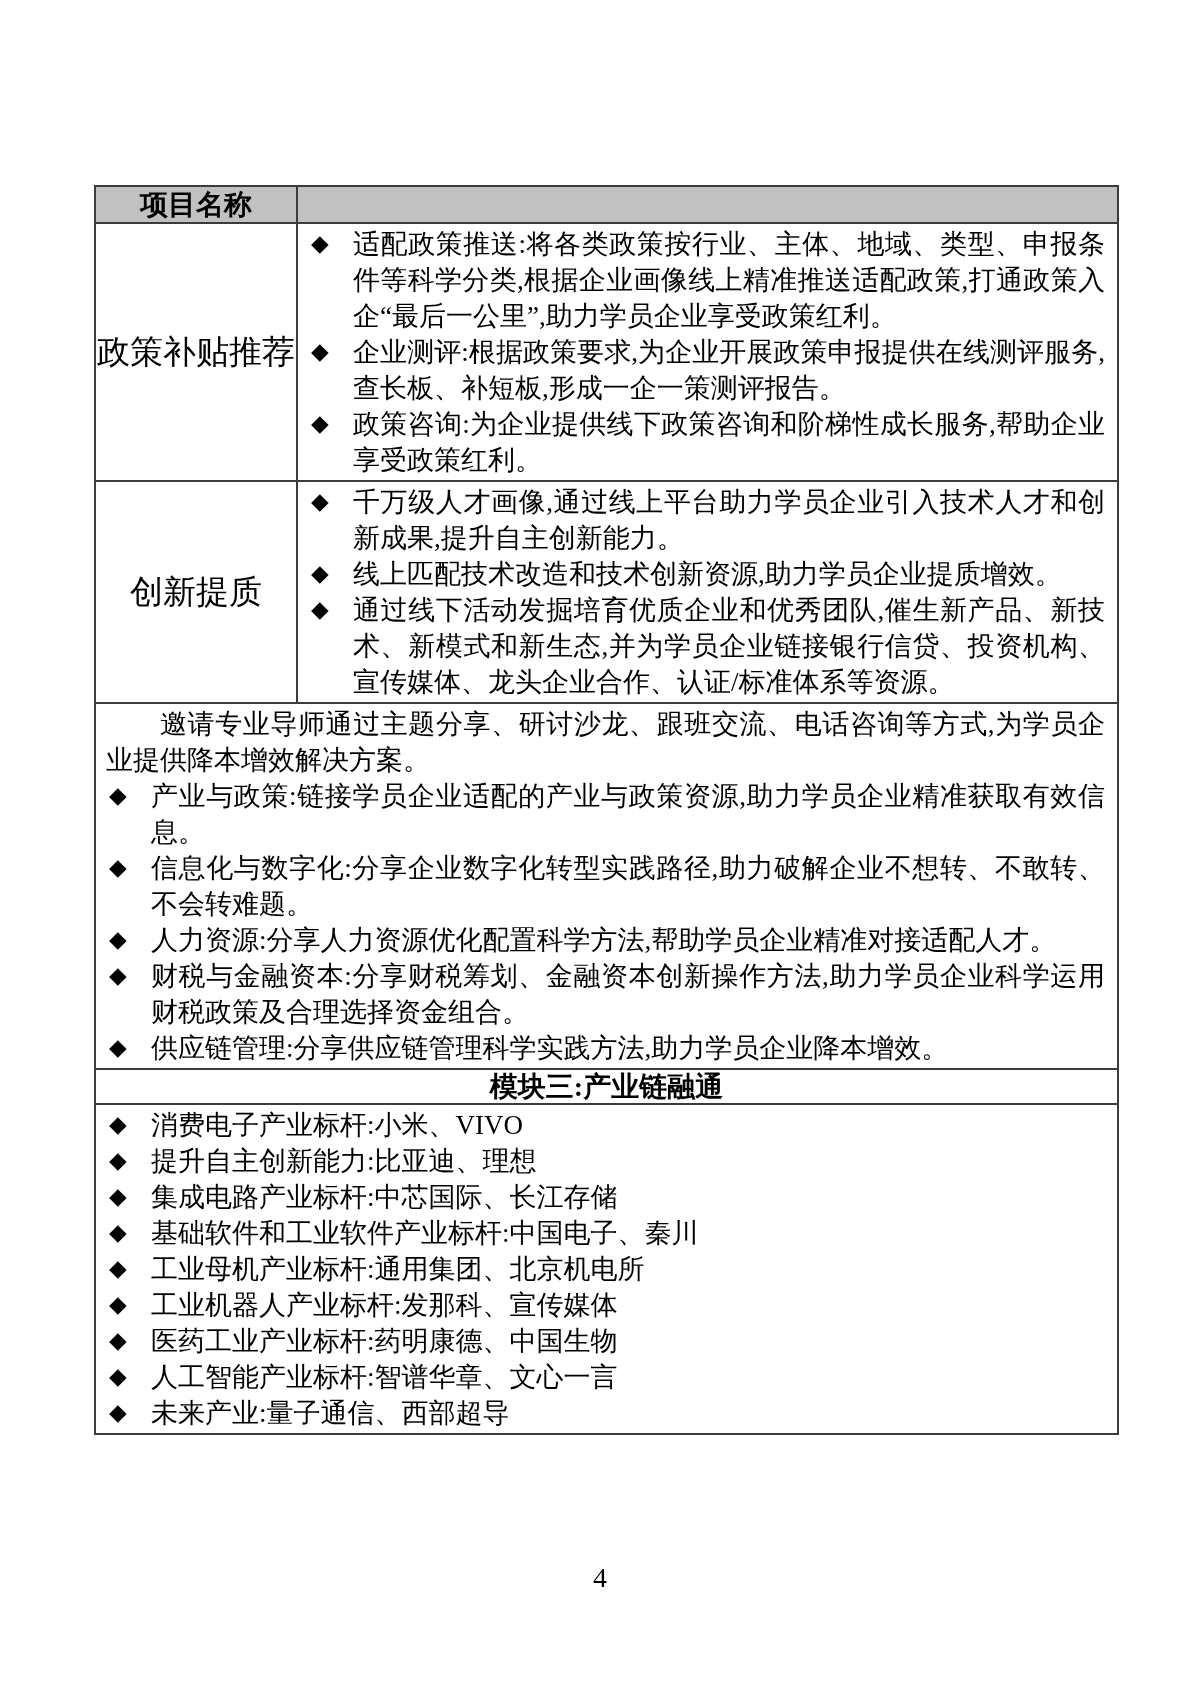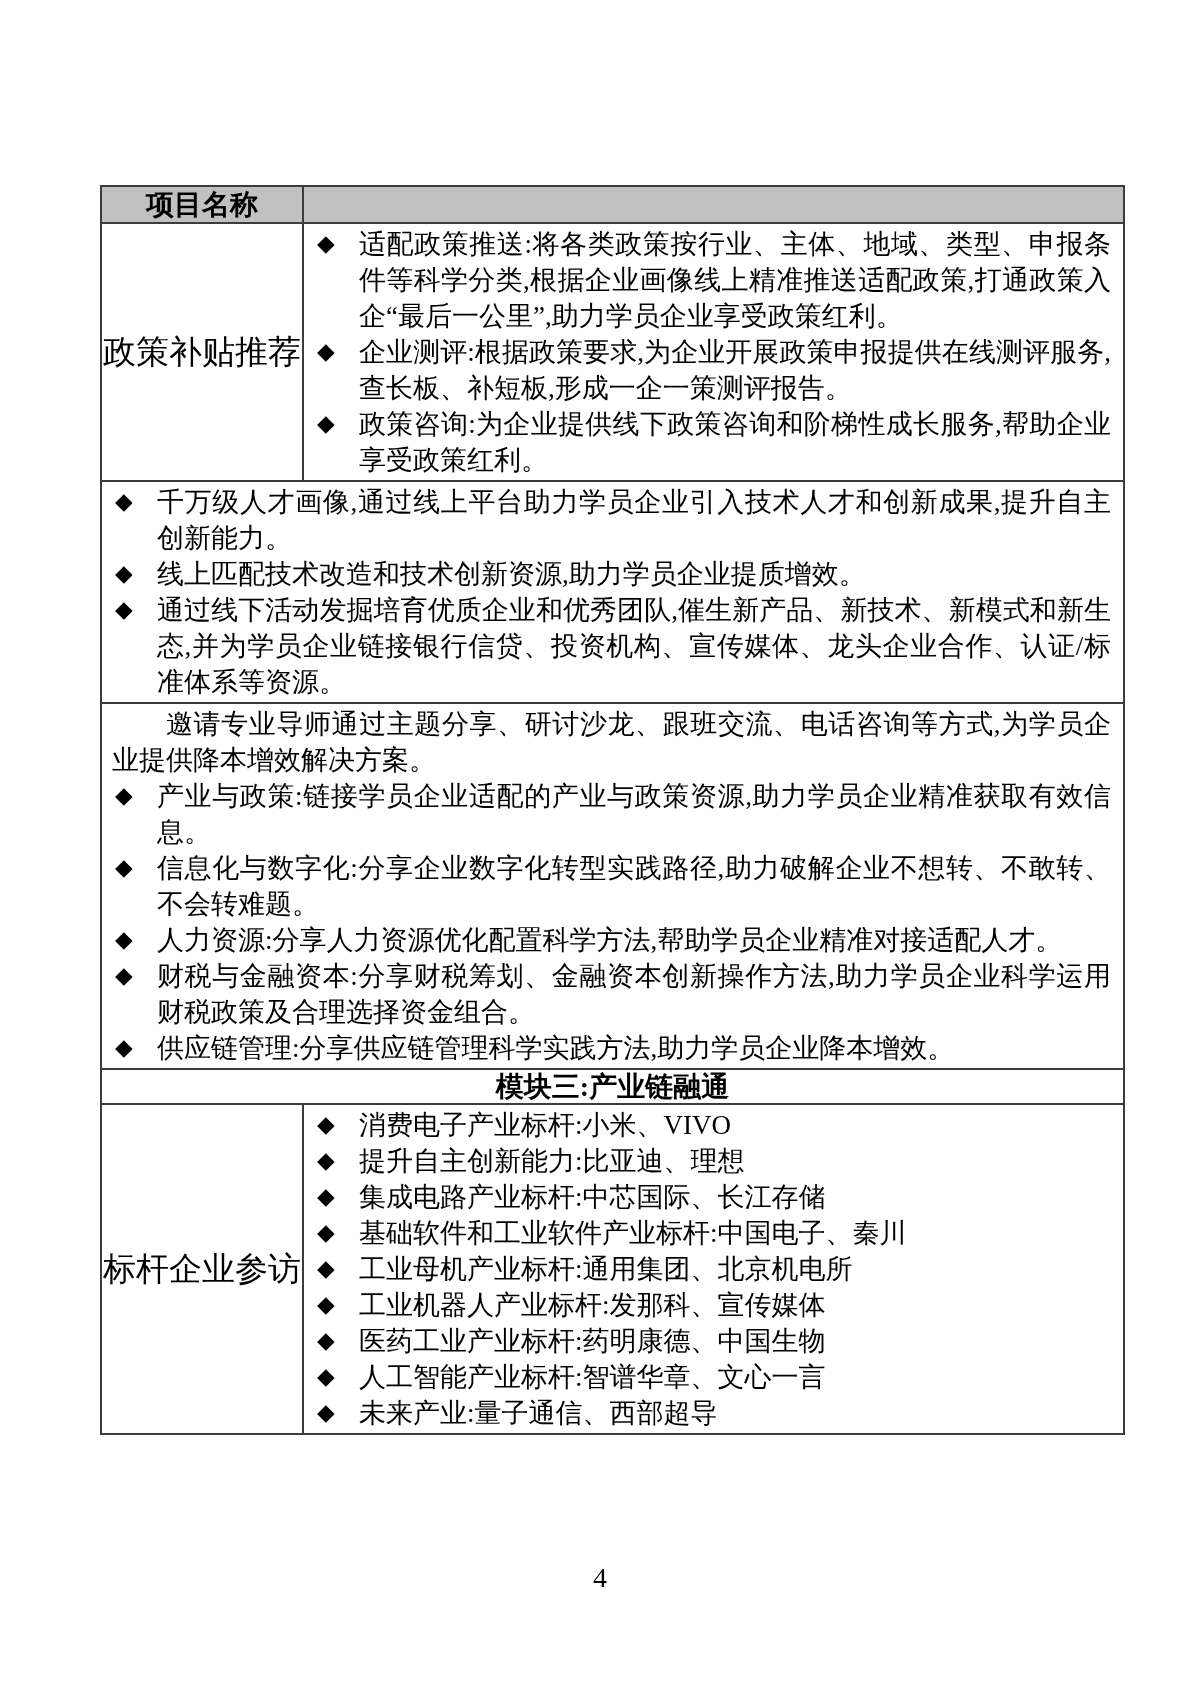--- a/index.html
+++ b/index.html
@@ -11,21 +11,21 @@
     position: relative;
     width: 1200px;
     height: 1697px;
     background: #ffffff;
     font-family: "Liberation Serif", "DejaVu Serif", serif;
     color: #000000;
     overflow: hidden;
   }
   .doc-table {
     position: absolute;
-    left: 100px;
+    left: 94px;
     top: 185px;
     width: 1025px;
     border: 2px solid #3c3c3c;
     box-sizing: border-box;
   }
   .tr {
     display: flex;
     box-sizing: border-box;
   }
   .tr + .tr {
@@ -131,20 +131,23 @@
           <span class="t">企业测评:根据政策要求,为企业开展政策申报提供在线测评服务,查长板、补短板,形成一企一策测评报告。</span>
         </div>
         <div class="li">
           <span class="bullet">◆</span>
           <span class="t">政策咨询:为企业提供线下政策咨询和阶梯性成长服务,帮助企业享受政策红利。</span>
         </div>
       </div>
     </div>
 
     <div class="tr">
+      <div class="td c1">
+        <div>创新提质</div>
+      </div>
       <div class="td c2">
         <div class="li">
           <span class="bullet">◆</span>
           <span class="t">千万级人才画像,通过线上平台助力学员企业引入技术人才和创新成果,提升自主创新能力。</span>
         </div>
         <div class="li">
           <span class="bullet">◆</span>
           <span class="t">线上匹配技术改造和技术创新资源,助力学员企业提质增效。</span>
         </div>
         <div class="li">
@@ -178,23 +181,20 @@
           <span class="t">供应链管理:分享供应链管理科学实践方法,助力学员企业降本增效。</span>
         </div>
       </div>
     </div>
 
     <div class="tr module-row">
       <div>模块三:产业链融通</div>
     </div>
 
     <div class="tr">
-      <div class="td c1">
-        <div>标杆企业参访</div>
-      </div>
       <div class="td c2">
         <div class="li">
           <span class="bullet">◆</span>
           <span class="t">消费电子产业标杆:小米、VIVO</span>
         </div>
         <div class="li">
           <span class="bullet">◆</span>
           <span class="t">提升自主创新能力:比亚迪、理想</span>
         </div>
         <div class="li">

